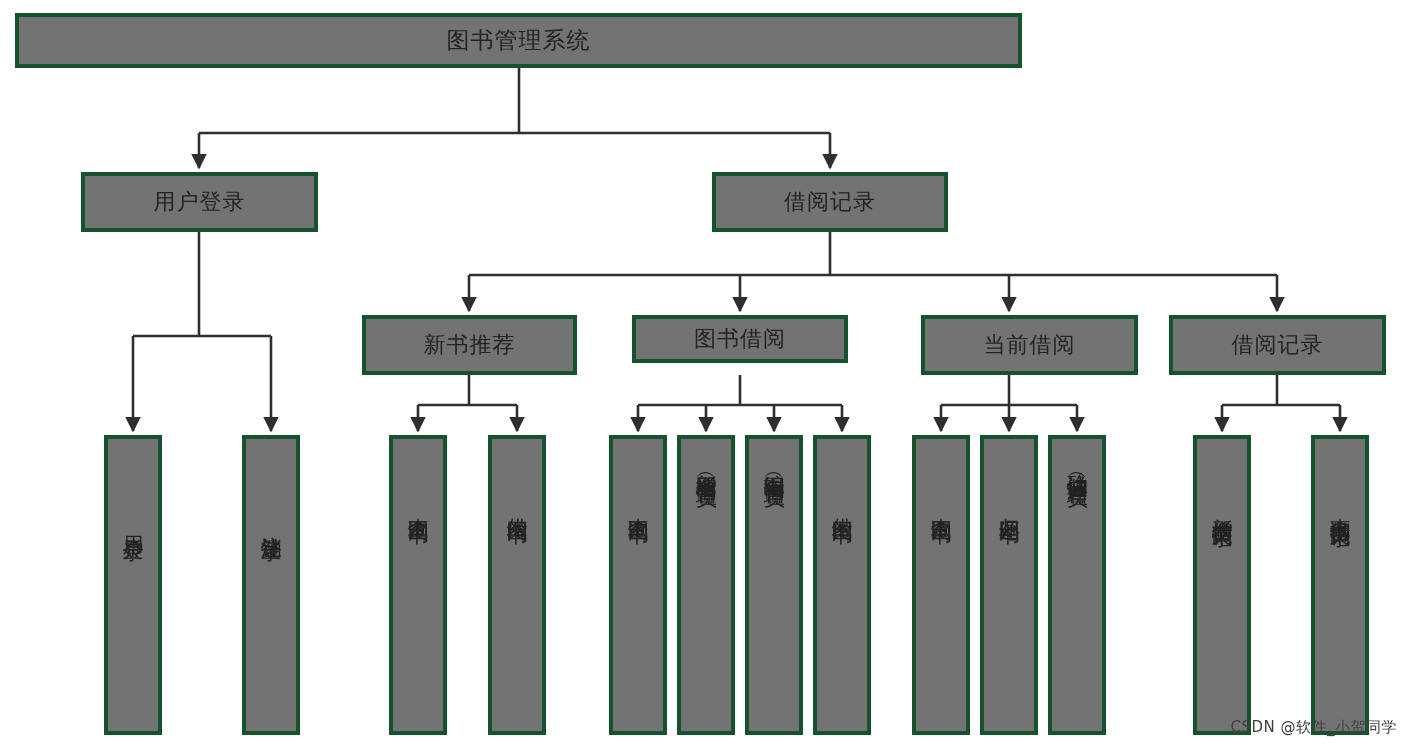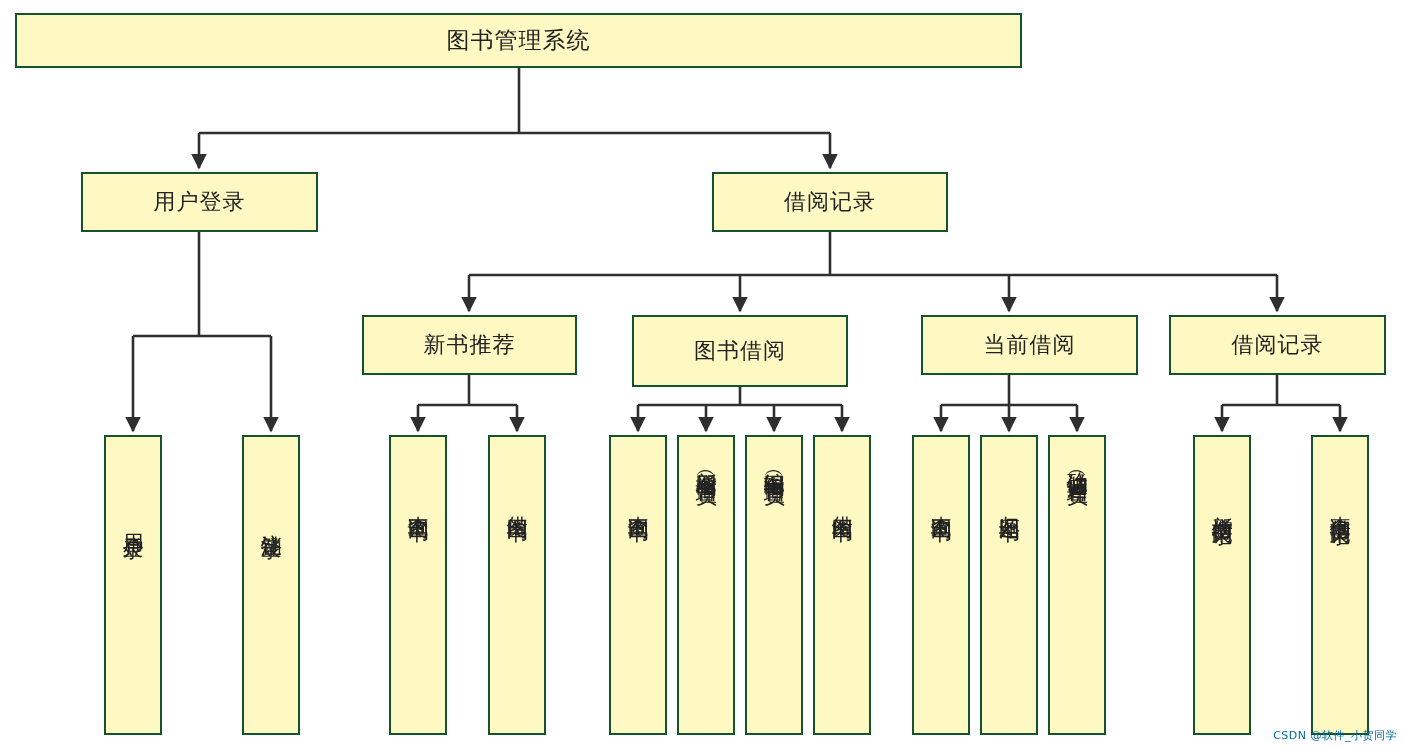--- a/index.html
+++ b/index.html
@@ -24,22 +24,22 @@
     left: 0;
     top: 0;
     width: 1405px;
     height: 747px;
     pointer-events: none;
   }
   
   .node {
     position: absolute;
     box-sizing: border-box;
-    background: #fef9c3;
-    border: 2px solid #14532d;
+    background: #737373;
+    border: 4px solid #14532d;
     display: flex;
     align-items: center;
     justify-content: center;
     color: #222222;
   }
   .node.h {
     font-size: 22px;
     letter-spacing: 1px;
     line-height: 1.2;
   }
@@ -65,23 +65,23 @@
   }
   .vtext.mid {
     padding-top: 48px;
   }
   .vtext.top {
     padding-top: 4px;
   }
   .watermark {
     position: absolute;
     right: 8px;
-    bottom: 4px;
-    font-size: 11px;
-    color: #0369a1;
+    bottom: 10px;
+    font-size: 15px;
+    color: #404040;
     letter-spacing: 0.5px;
     white-space: nowrap;
   }
 </style>
 </head>
 <body>
 
 <div id="canvas">
 
   <svg id="wires" viewBox="0 0 1405 747" width="1405" height="747" xmlns="http://www.w3.org/2000/svg">
@@ -144,21 +144,21 @@
   <div class="node h" style="left:81px; top:172px; width:237px; height:60px;">
     <span>用户登录</span>
   </div>
   <div class="node h" style="left:712px; top:172px; width:236px; height:60px;">
     <span>借阅记录</span>
   </div>
 
   <div class="node h" style="left:362px; top:315px; width:215px; height:60px;justify-content:center;">
     <span>新书推荐</span>
   </div>
-  <div class="node h" style="left:632px; top:315px; width:216px; height:72px;">
+  <div class="node h" style="left:632px; top:315px; width:216px; height:48px;">
     <span>图书借阅</span>
   </div>
   <div class="node h" style="left:901px; top:315px; width:217px; height:60px;margin-left:20px;">
     <span>当前借阅</span>
   </div>
   <div class="node h" style="left:1169px; top:315px; width:217px; height:60px;">
     <span>借阅记录</span>
   </div>
 
   <div class="node v" style="left:104px; top:435px; width:58px; height:300px;">

